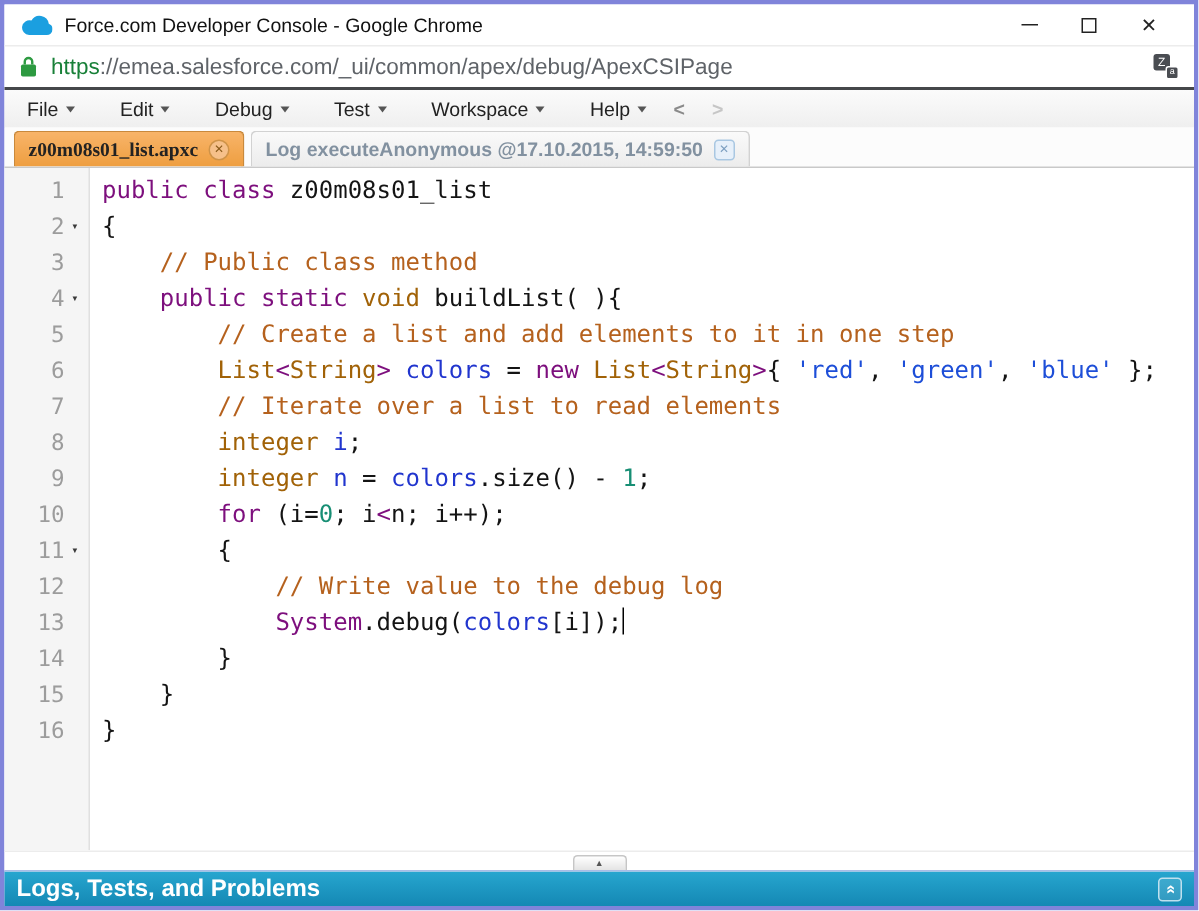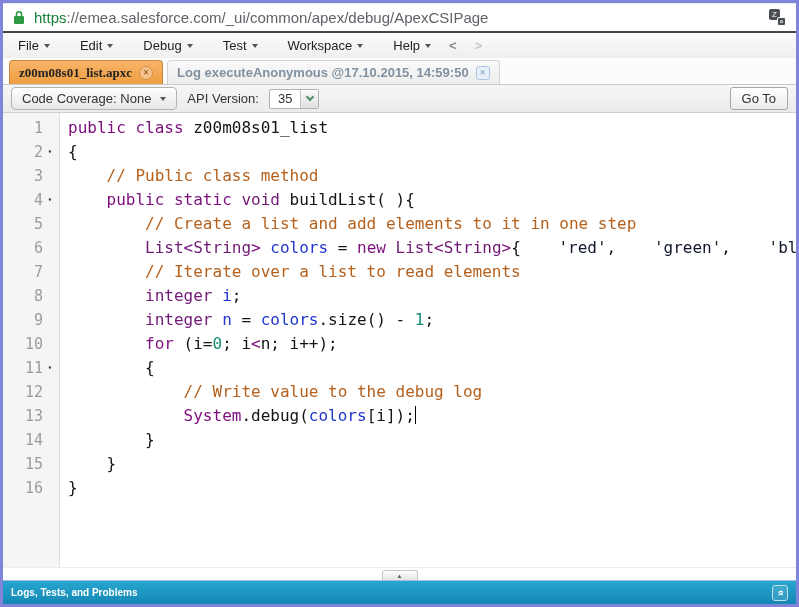--- a/index.html
+++ b/index.html
@@ -60,42 +60,57 @@
   
   .editor { flex: 1 1 auto; display: flex; overflow: hidden; background: #fff; font-family: "DejaVu Sans Mono", monospace; font-size: 16px; line-height: 24px; }
   .gutter { flex: 0 0 57px; background: #f5f5f5; border-right: 1px solid #e0e0e0; padding-top: 3px; color: #9c9c9c; }
   .gutter-row { height: 24px; display: flex; align-items: center; justify-content: flex-end; padding-right: 2px; }
   .gutter-row .num { text-align: right; font-size: 15px; }
   .gutter-row .fold { width: 14px; text-align: center; font-size: 8px; color: #3b3b3b; }
   .gutter-row .fold.on::before { content: "▾"; }
   .code-pane { flex: 1; padding: 3px 0 0 8px; white-space: pre; color: #141414; overflow: hidden; }
   .code-line { height: 24px; }
   .tok-kw { color: #7d0f7d; }
-  .tok-ty { color: #701a75; }
+  .tok-ty { color: #a16207; }
   .tok-id { color: #2135ce; }
   .tok-cm { color: #b5611d; }
-  .tok-st { color: #0f172a; margin-left: 28px; }
+  .tok-st { color: #1d4ed8; }
   .tok-nu { color: #178e74; }
   .tok-pl { color: #141414; }
   .caret { display: inline-block; width: 1.5px; height: 18px; background: #000; vertical-align: -3px; }
 
   
   .splitter { flex: 0 0 13px; background: #fff; border-top: 1px solid #ececec; position: relative; }
   .split-handle { position: absolute; left: 50%; transform: translateX(-50%); bottom: 0; width: 36px; height: 10px; background: linear-gradient(#ffffff, #e4e4e4); border: 1px solid #c6c6c6; border-bottom: none; border-radius: 3px 3px 0 0; display: flex; align-items: center; justify-content: center; cursor: default; }
   .split-handle::before { content: "▲"; font-size: 6px; color: #555; }
   .bottombar { flex: 0 0 24px; background: linear-gradient(#27a6cf, #1488b4); display: flex; align-items: center; padding: 0 8px; border-top: 1px solid #a8bce6; }
-  .bottom-title { color: #fff; font-weight: bold; font-size: 10px; }
+  .bottom-title { color: #fff; font-weight: bold; font-size: 16px; }
   .collapse-btn { margin-left: auto; width: 16px; height: 16px; border: 1px solid #bfe0ee; border-radius: 3px; background: rgba(255,255,255,0.12); color: #fff; display: flex; align-items: center; justify-content: center; cursor: default; }
   .collapse-btn::before { content: "»"; transform: rotate(-90deg); font-size: 11px; font-weight: bold; display: block; }
 </style>
 </head>
 <body>
 
 <div class="window">
 
+  <div class="titlebar">
+    <svg class="cloud-icon" viewBox="0 0 24 16">
+      <path d="M7 15.5 a5.4 5.4 0 1 1 1.7-10.6 A6.8 6.8 0 0 1 21.3 7.2 A4.3 4.3 0 0 1 19.8 15.5 Z" fill="#1b9fe0"></path>
+    </svg>
+    <span class="title-text">Force.com Developer Console - Google Chrome</span>
+    <div class="win-controls">
+      <span class="win-btn">
+          <span class="icon-min"></span>
+        </span>
+      <span class="win-btn">
+          <span class="icon-max"></span>
+        </span>
+      <span class="win-btn icon-close"></span>
+    </div>
+  </div>
 
   <div class="urlbar">
     <svg class="lock-icon" viewBox="0 0 12 15">
       <rect x="1" y="6" width="10" height="8" rx="1.2" fill="#2d9a41"></rect>
       <path d="M3.5 6 V4.2 a2.5 2.5 0 0 1 5 0 V6" fill="none" stroke="#2d9a41" stroke-width="1.6"></path>
     </svg>
     <span class="url"><span class="scheme">https</span><span class="rest">://emea.salesforce.com/_ui/common/apex/debug/ApexCSIPage</span></span>
     <span class="translate-icon">
       <span class="sq1"></span>
       <span class="sq2"></span>
@@ -137,34 +152,20 @@
     <div class="tab active">
       <span class="tab-label">z00m08s01_list.apxc</span>
       <span class="tab-close"></span>
     </div>
     <div class="tab inactive">
       <span class="tab-label">Log executeAnonymous @17.10.2015, 14:59:50</span>
       <span class="tab-close"></span>
     </div>
   </div>
 
-  <div class="toolbar">
-    <div class="cc-btn">
-      <span>Code Coverage: None</span>
-      <span class="caret-down"></span>
-    </div>
-    <span>API Version:</span>
-    <div class="api-select">
-      <span class="api-value">35</span>
-      <span class="api-arrow">
-          <span class="chevron-green"></span>
-        </span>
-    </div>
-    <button class="goto-btn">Go To</button>
-  </div>
 
   <div class="editor">
     <div class="gutter">
         <div class="gutter-row">
           <span class="num">1</span>
           <span class="fold"></span>
         </div>
         <div class="gutter-row">
           <span class="num">2</span>
           <span class="fold on"></span>

